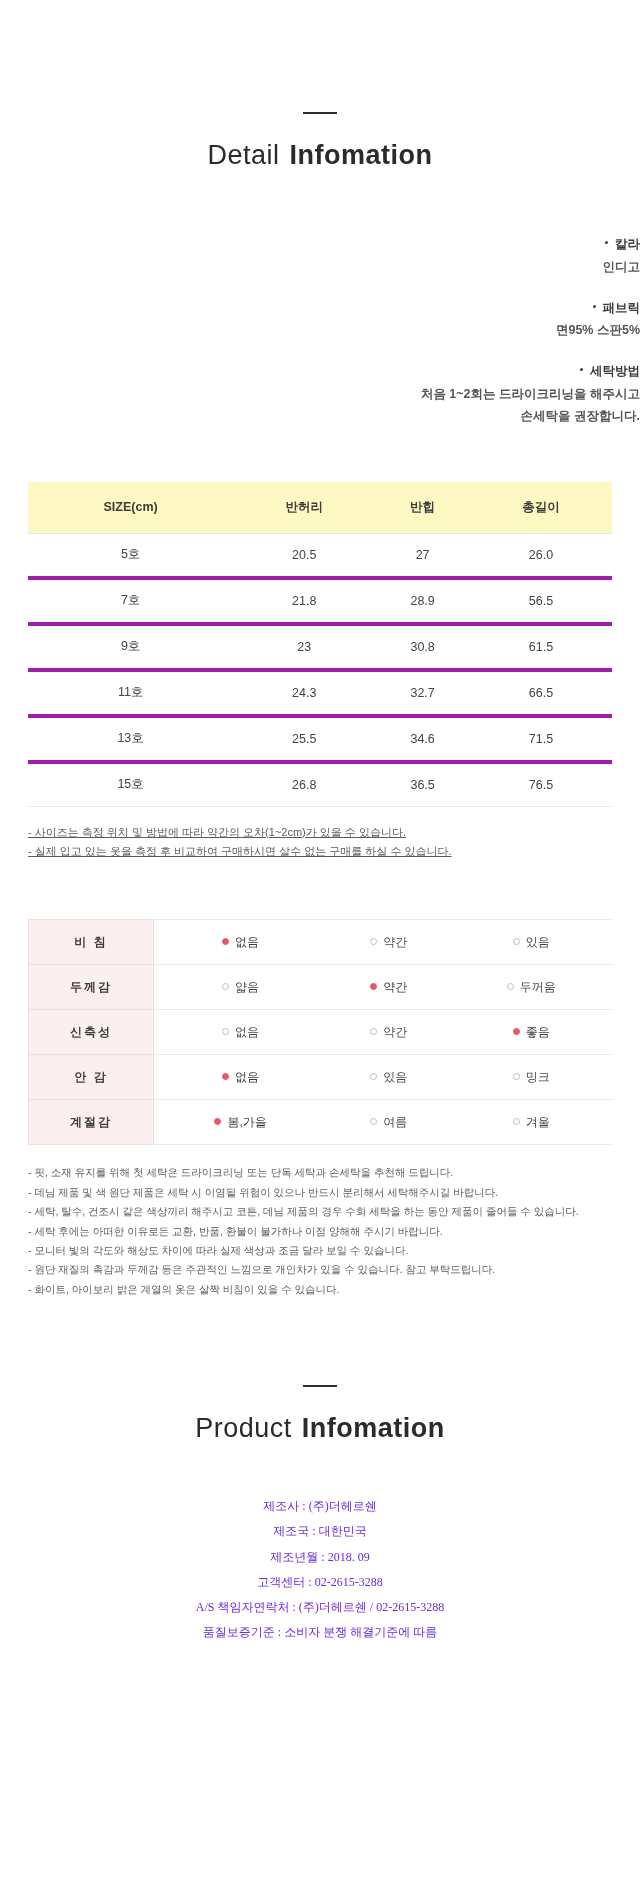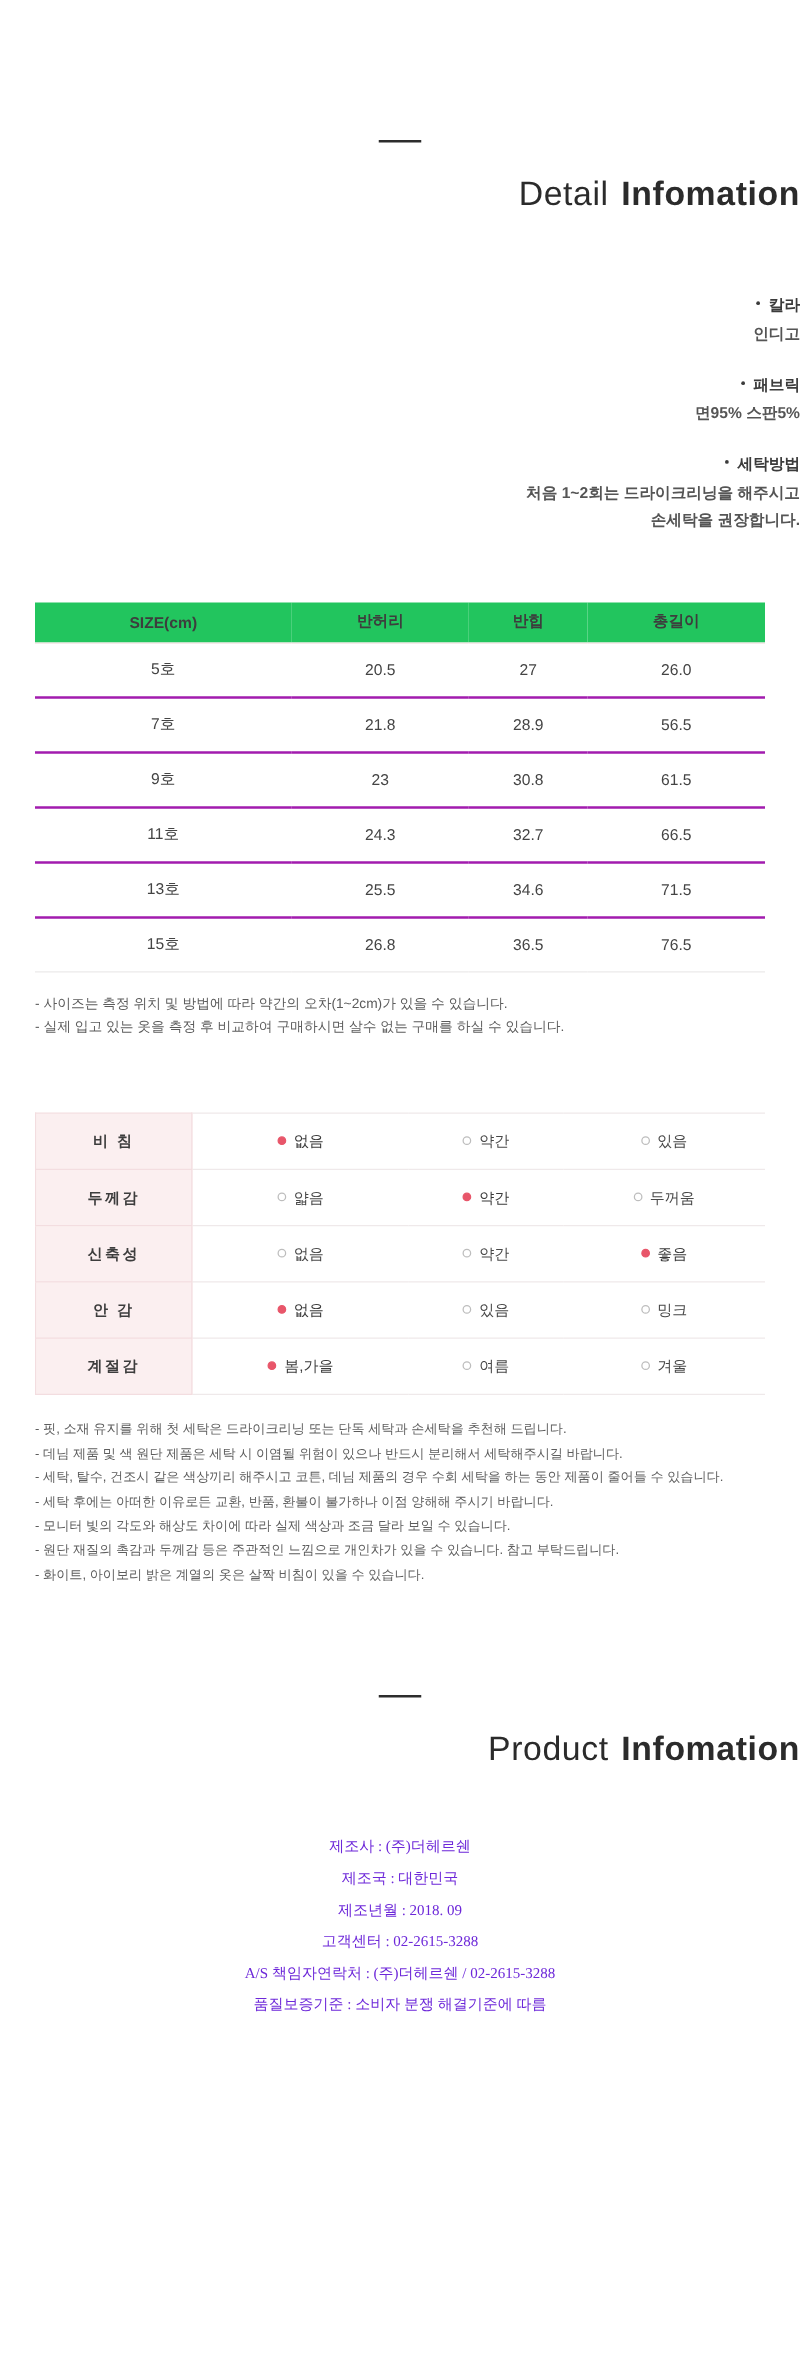--- a/index.html
+++ b/index.html
@@ -15,21 +15,21 @@
   }
   .page {
     width: 640px;
     min-height: 1900px;
     position: relative;
     box-sizing: border-box;
   }
 
   
   .section-head {
-    text-align: right;
+    text-align: center;
     padding-top: 112px;
   }
   .section-head .rule {
     width: 34px;
     height: 2px;
     background: #2d2d2d;
     margin: 0 auto 26px auto;
   }
   .section-head .title {
     font-size: 27px;
@@ -80,43 +80,44 @@
     margin: 54px 28px 0 28px;
   }
   table.size-table {
     width: 100%;
     border-collapse: collapse;
     font-size: 12.5px;
   }
   table.size-table th,
   table.size-table td {
     text-align: center;
-    border-bottom: 2px solid #a21caf;
+    border-bottom: 4px solid #a21caf;
     padding: 0;
     height: 42px;
     vertical-align: middle;
     color: #444;
     font-weight: 400;
   }
   table.size-table thead th {
-    background: #22c55e;
+    background: #fef9c3;
     font-weight: 700;
     color: #3d3d3d;
     border-bottom: 1px solid #f3e2e4;
-    height: 32px;
+    height: 51px;
   }
   table.size-table tbody tr:last-child td {
     border-bottom: 1px solid #eceaea;
   }
 
   .notes {
     margin: 16px 28px 12px 28px;
     font-size: 11px;
     line-height: 1.75;
     color: #5b5b5b;
+    text-decoration: underline;
   }
 
   
   .attr-wrap {
     margin: 58px 28px 0 28px;
   }
   table.attr-table {
     width: 100%;
     border-collapse: collapse;
     font-size: 12px;

